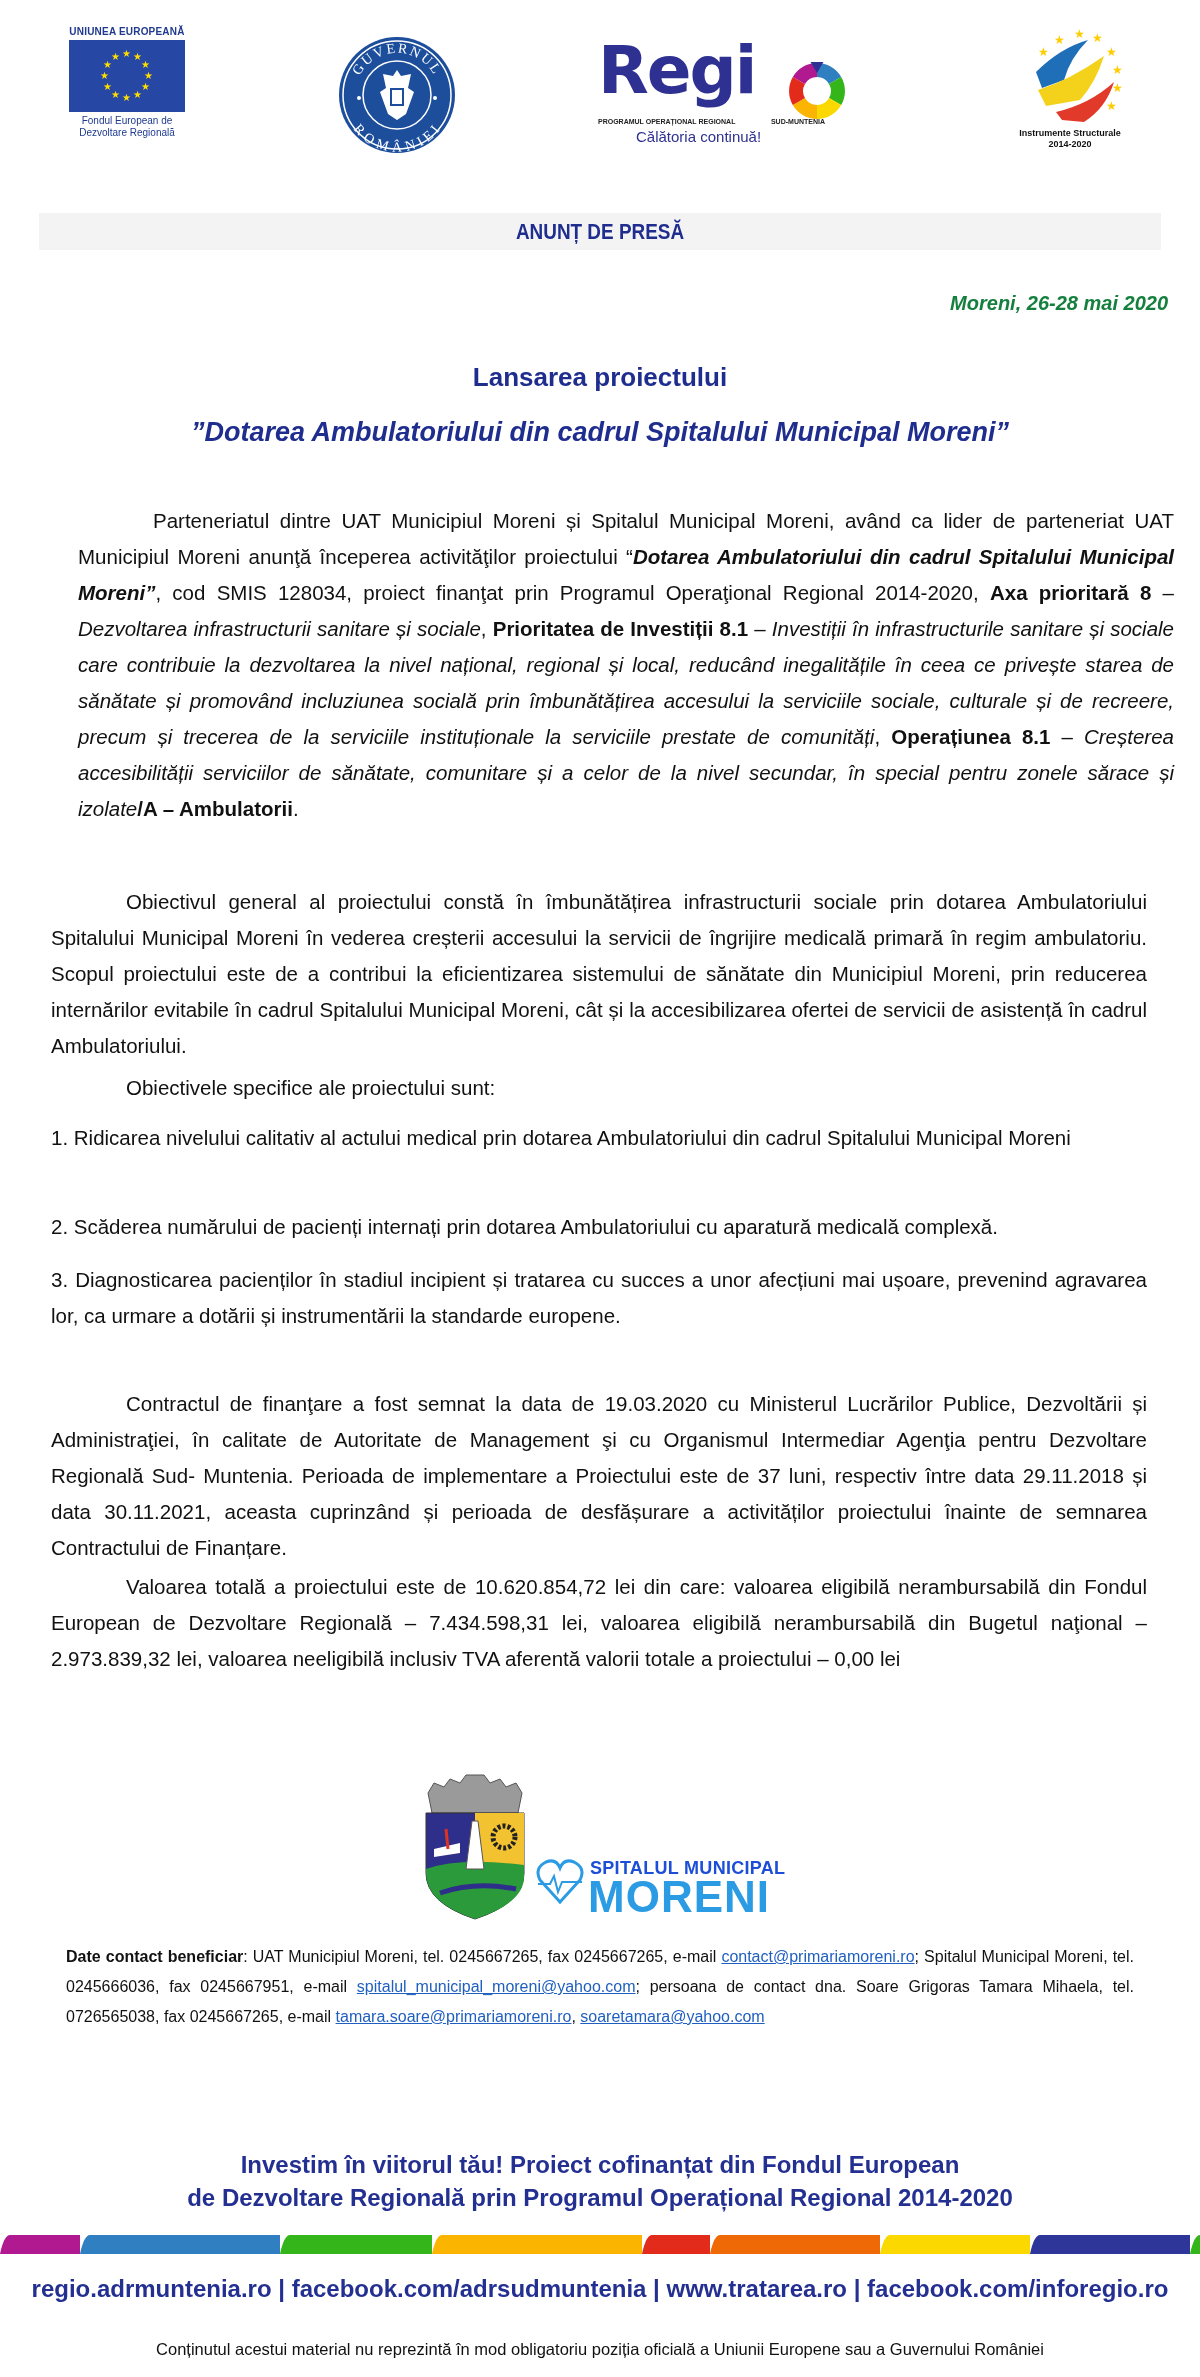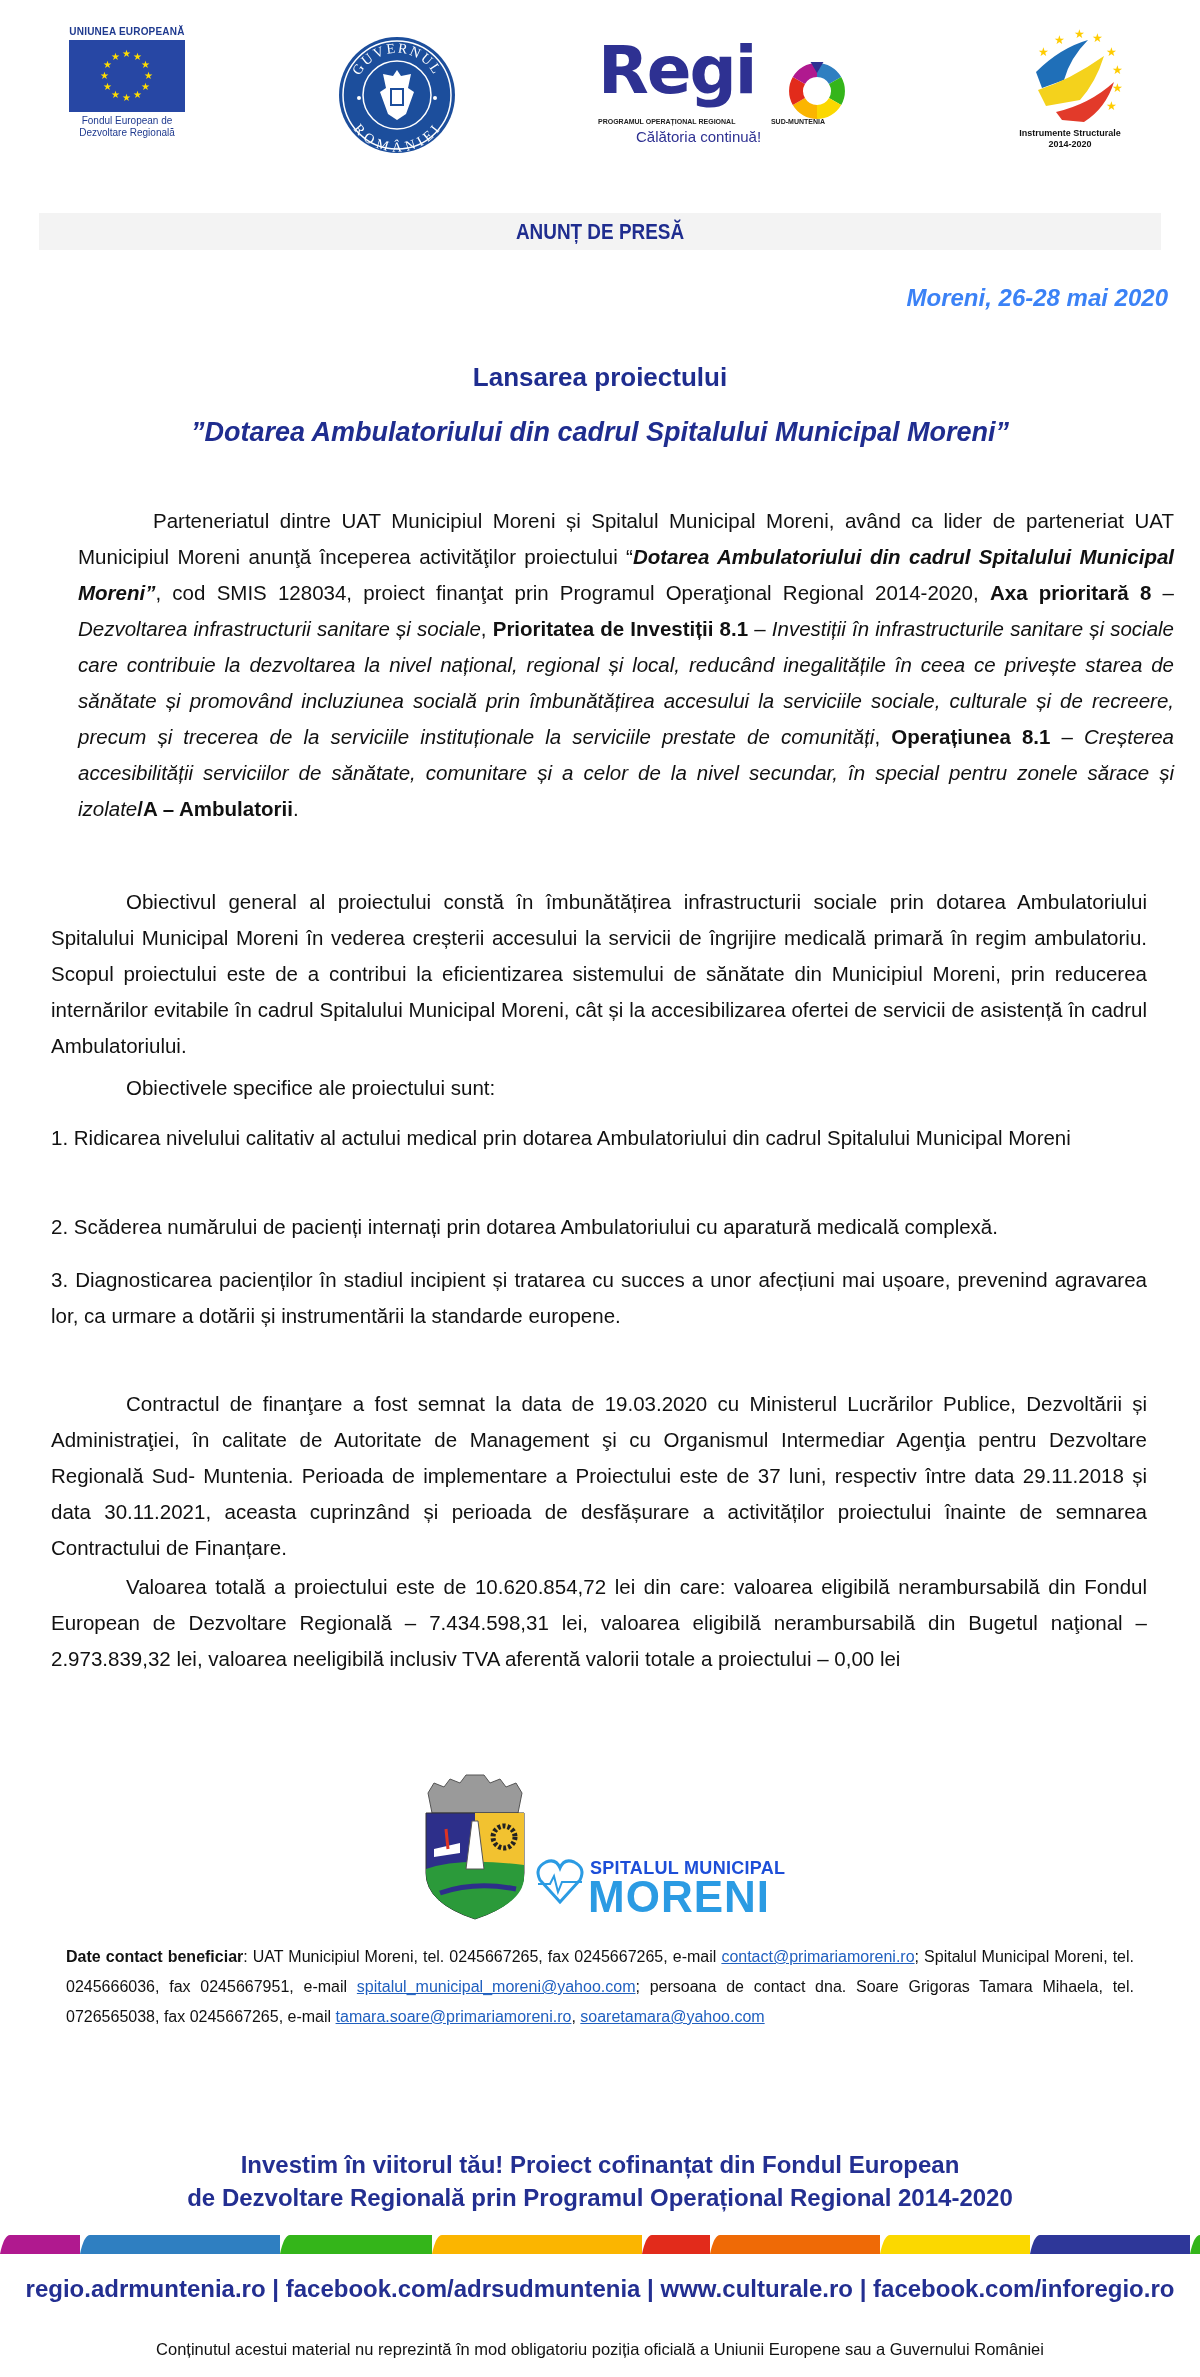--- a/index.html
+++ b/index.html
@@ -23,21 +23,21 @@
   .regio-tag { position: absolute; left: 38px; top: 90px; font-size: 15px; color: #2e3192; }
 
   .logo-is { left: 1000px; top: 28px; width: 140px; height: 120px; text-align: center; }
   .logo-is .txt { position: absolute; left: 0; right: 0; top: 100px; font-size: 9px; font-weight: bold; color: #111; line-height: 11px; }
 
   
   .band { left: 39px; top: 213px; width: 1122px; height: 37px; background: #f3f3f3; }
   .band-title { left: 39px; top: 213px; width: 1122px; height: 37px; line-height: 37px; text-align: center;
                 color: #1f2d8f; font-weight: bold; font-size: 22px; font-family: "Liberation Sans", sans-serif; transform: scaleX(0.86); }
 
-  .dateline { right: 32px; top: 284px; font-size: 24px; font-style: italic; font-weight: bold; color: #3b82f6; }
+  .dateline { right: 32px; top: 292px; font-size: 20px; font-style: italic; font-weight: bold; color: #15803d; }
   .title1 { left: 0; width: 1200px; top: 362px; text-align: center; font-size: 26px; font-weight: bold; color: #1f2d8f; }
   .title2 { left: 0; width: 1200px; top: 417px; text-align: center; font-size: 27px; font-weight: bold; font-style: italic; color: #1f2d8f; }
 
   
   .body { left: 51px; width: 1096px; font-size: 20.5px; line-height: 36px; text-align: justify; color: #111; }
   .body p { margin: 0; }
   .indent { text-indent: 75px; }
   .p1 { top: 503px; margin-left: 27px; }
   .p2 { top: 884px; }
   .p3 { top: 1070px; }
@@ -215,16 +215,16 @@
     <path d="M280 19 Q284 0 290 0 L432 0 L432 19 Z" fill="#34b51a"></path>
     <path d="M432 19 Q436 0 442 0 L642 0 L642 19 Z" fill="#fbb500"></path>
     <path d="M642 19 Q646 0 652 0 L710 0 L710 19 Z" fill="#e22b1b"></path>
     <path d="M710 19 Q714 0 720 0 L880 0 L880 19 Z" fill="#ef6a06"></path>
     <path d="M880 19 Q884 0 890 0 L1030 0 L1030 19 Z" fill="#fbd800"></path>
     <path d="M1030 19 Q1034 0 1040 0 L1190 0 L1190 19 Z" fill="#2e3799"></path>
     <path d="M1190 19 Q1194 0 1200 0 L1200 0 L1200 19 Z" fill="#34b51a"></path>
   </svg>
 
 <div class="abs links">
-  <a style="color:inherit;text-decoration:none" href="#">regio.adrmuntenia.ro</a><span> | </span><a style="color:inherit;text-decoration:none" href="#">facebook.com/adrsudmuntenia</a><span> | </span><a style="color:inherit;text-decoration:none" href="#">www.culturale.ro</a><span> | </span><a style="color:inherit;text-decoration:none" href="#">facebook.com/inforegio.ro</a>
+  <a style="color:inherit;text-decoration:none" href="#">regio.adrmuntenia.ro</a><span> | </span><a style="color:inherit;text-decoration:none" href="#">facebook.com/adrsudmuntenia</a><span> | </span><a style="color:inherit;text-decoration:none" href="#">www.tratarea.ro</a><span> | </span><a style="color:inherit;text-decoration:none" href="#">facebook.com/inforegio.ro</a>
 </div>
 
 <div class="abs disclaimer">Conținutul acestui material nu reprezintă în mod obligatoriu poziția oficială a Uniunii Europene sau a Guvernului României</div>
 
 </body></html>

